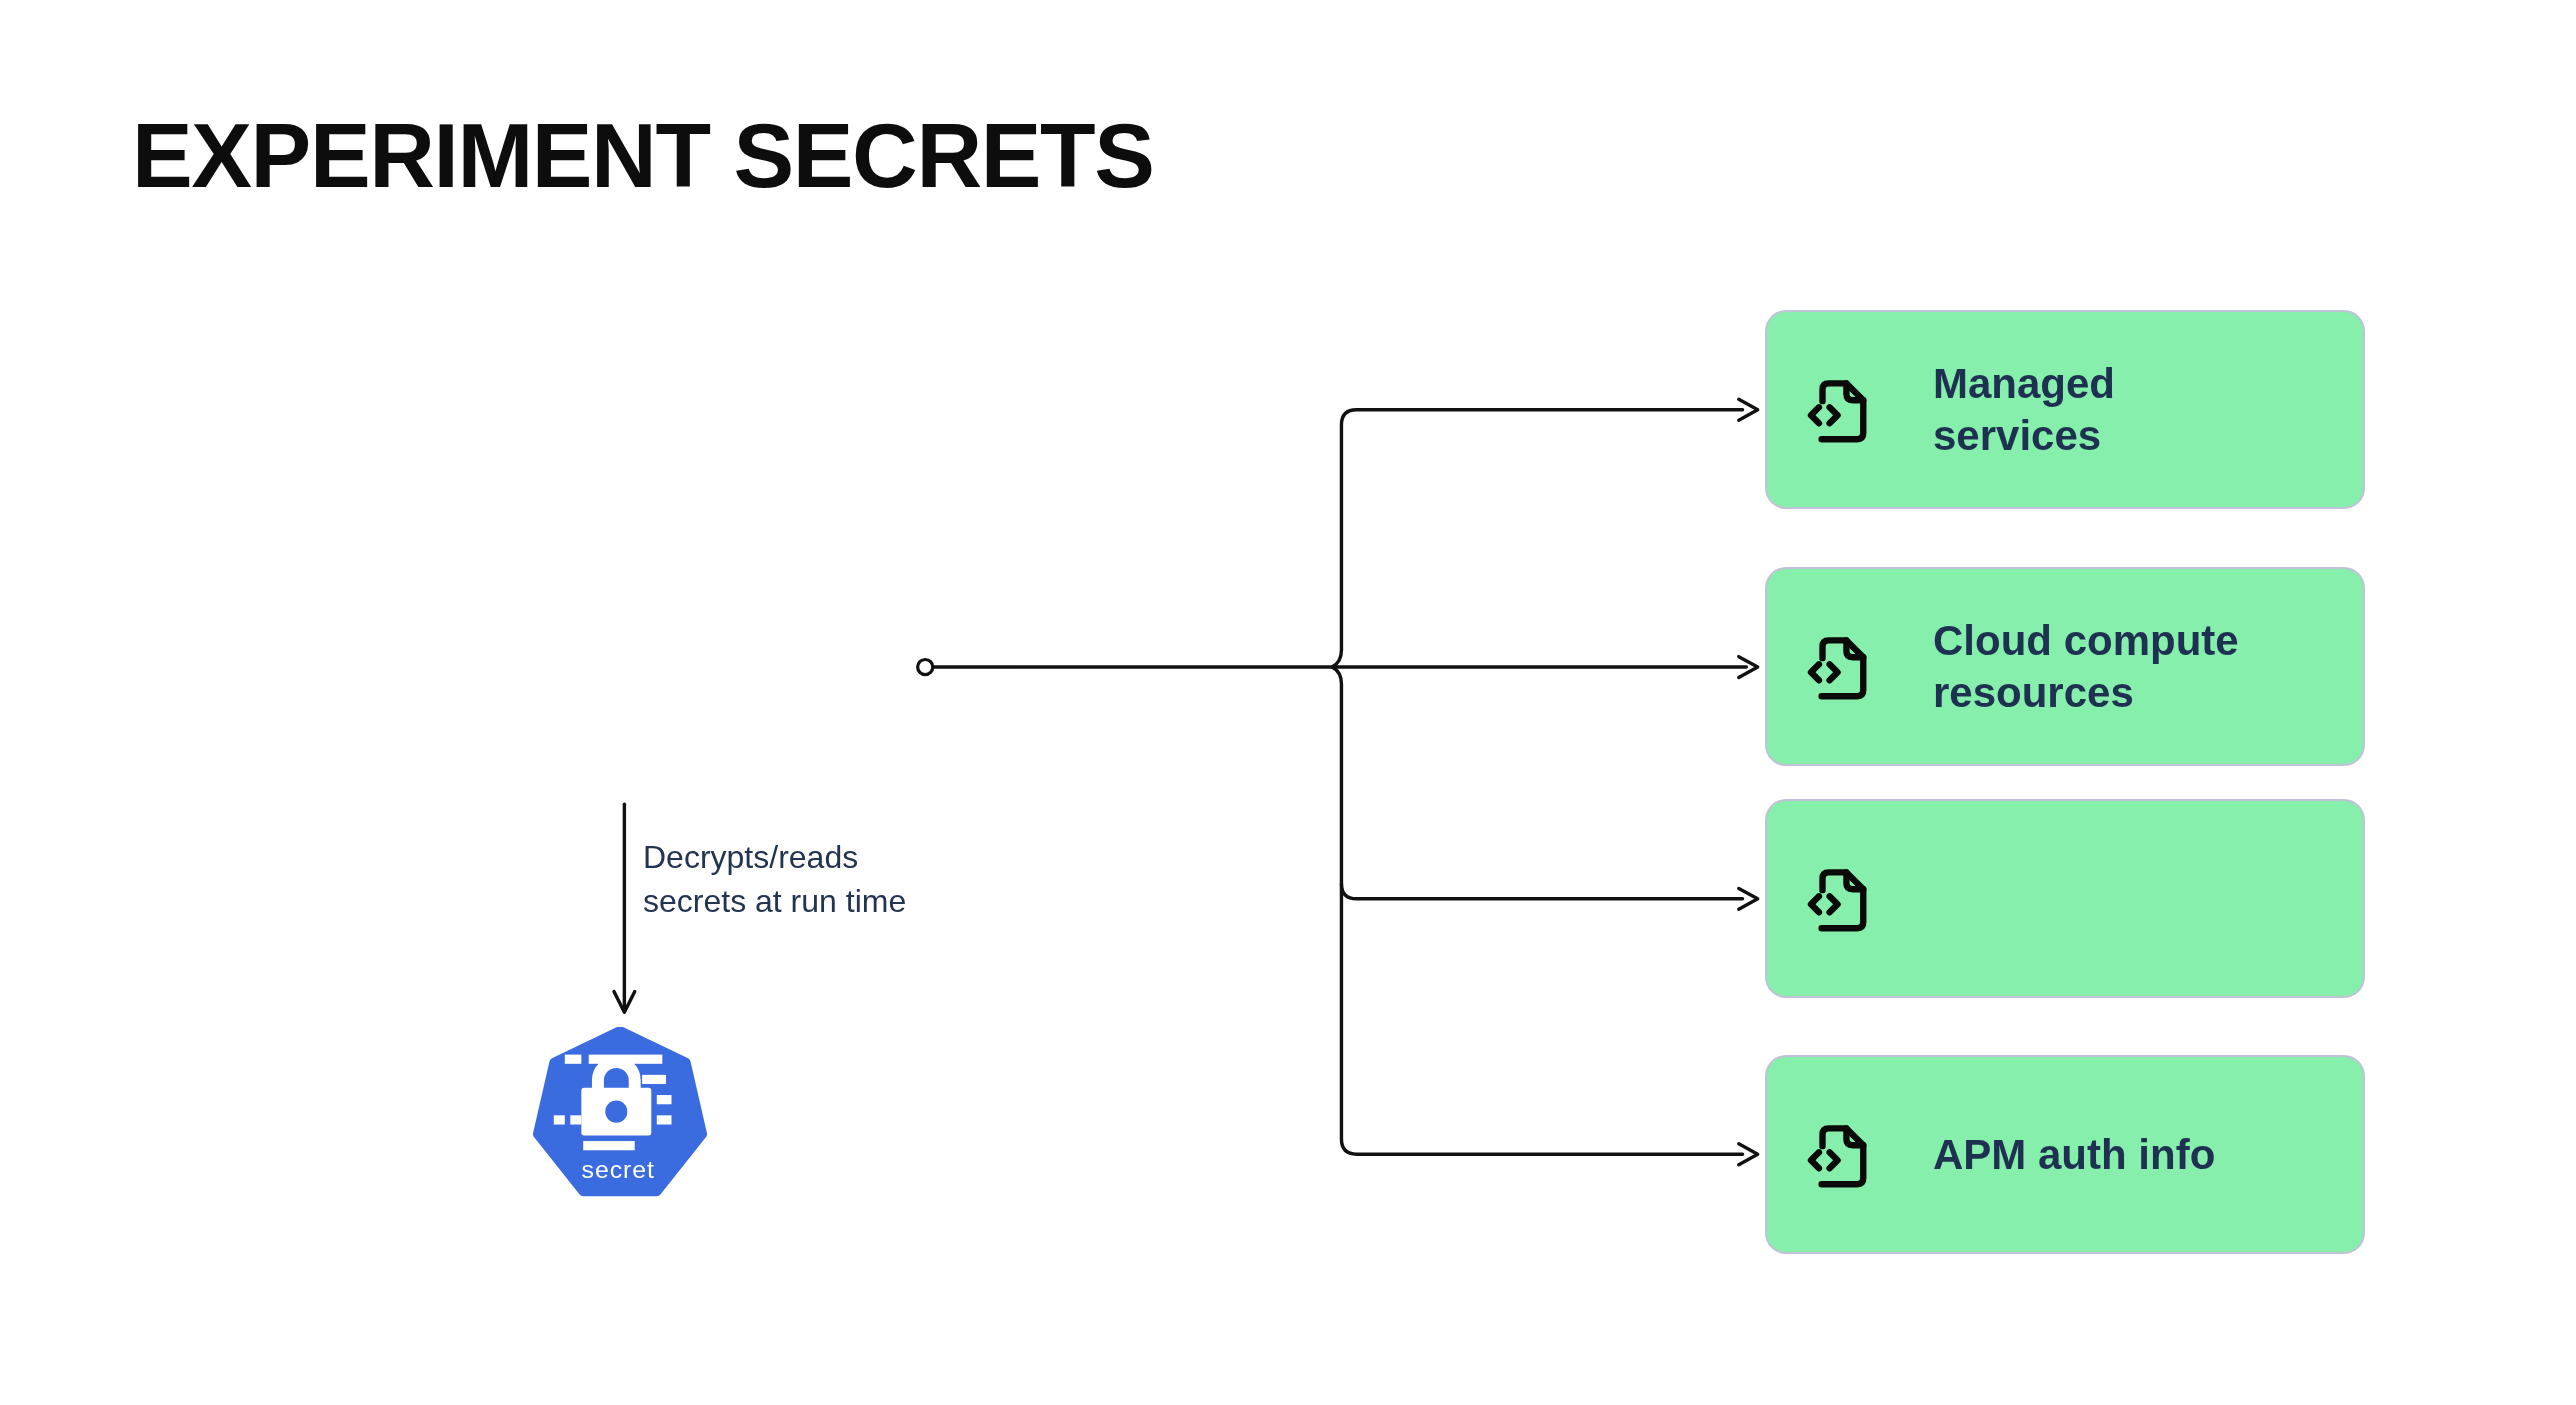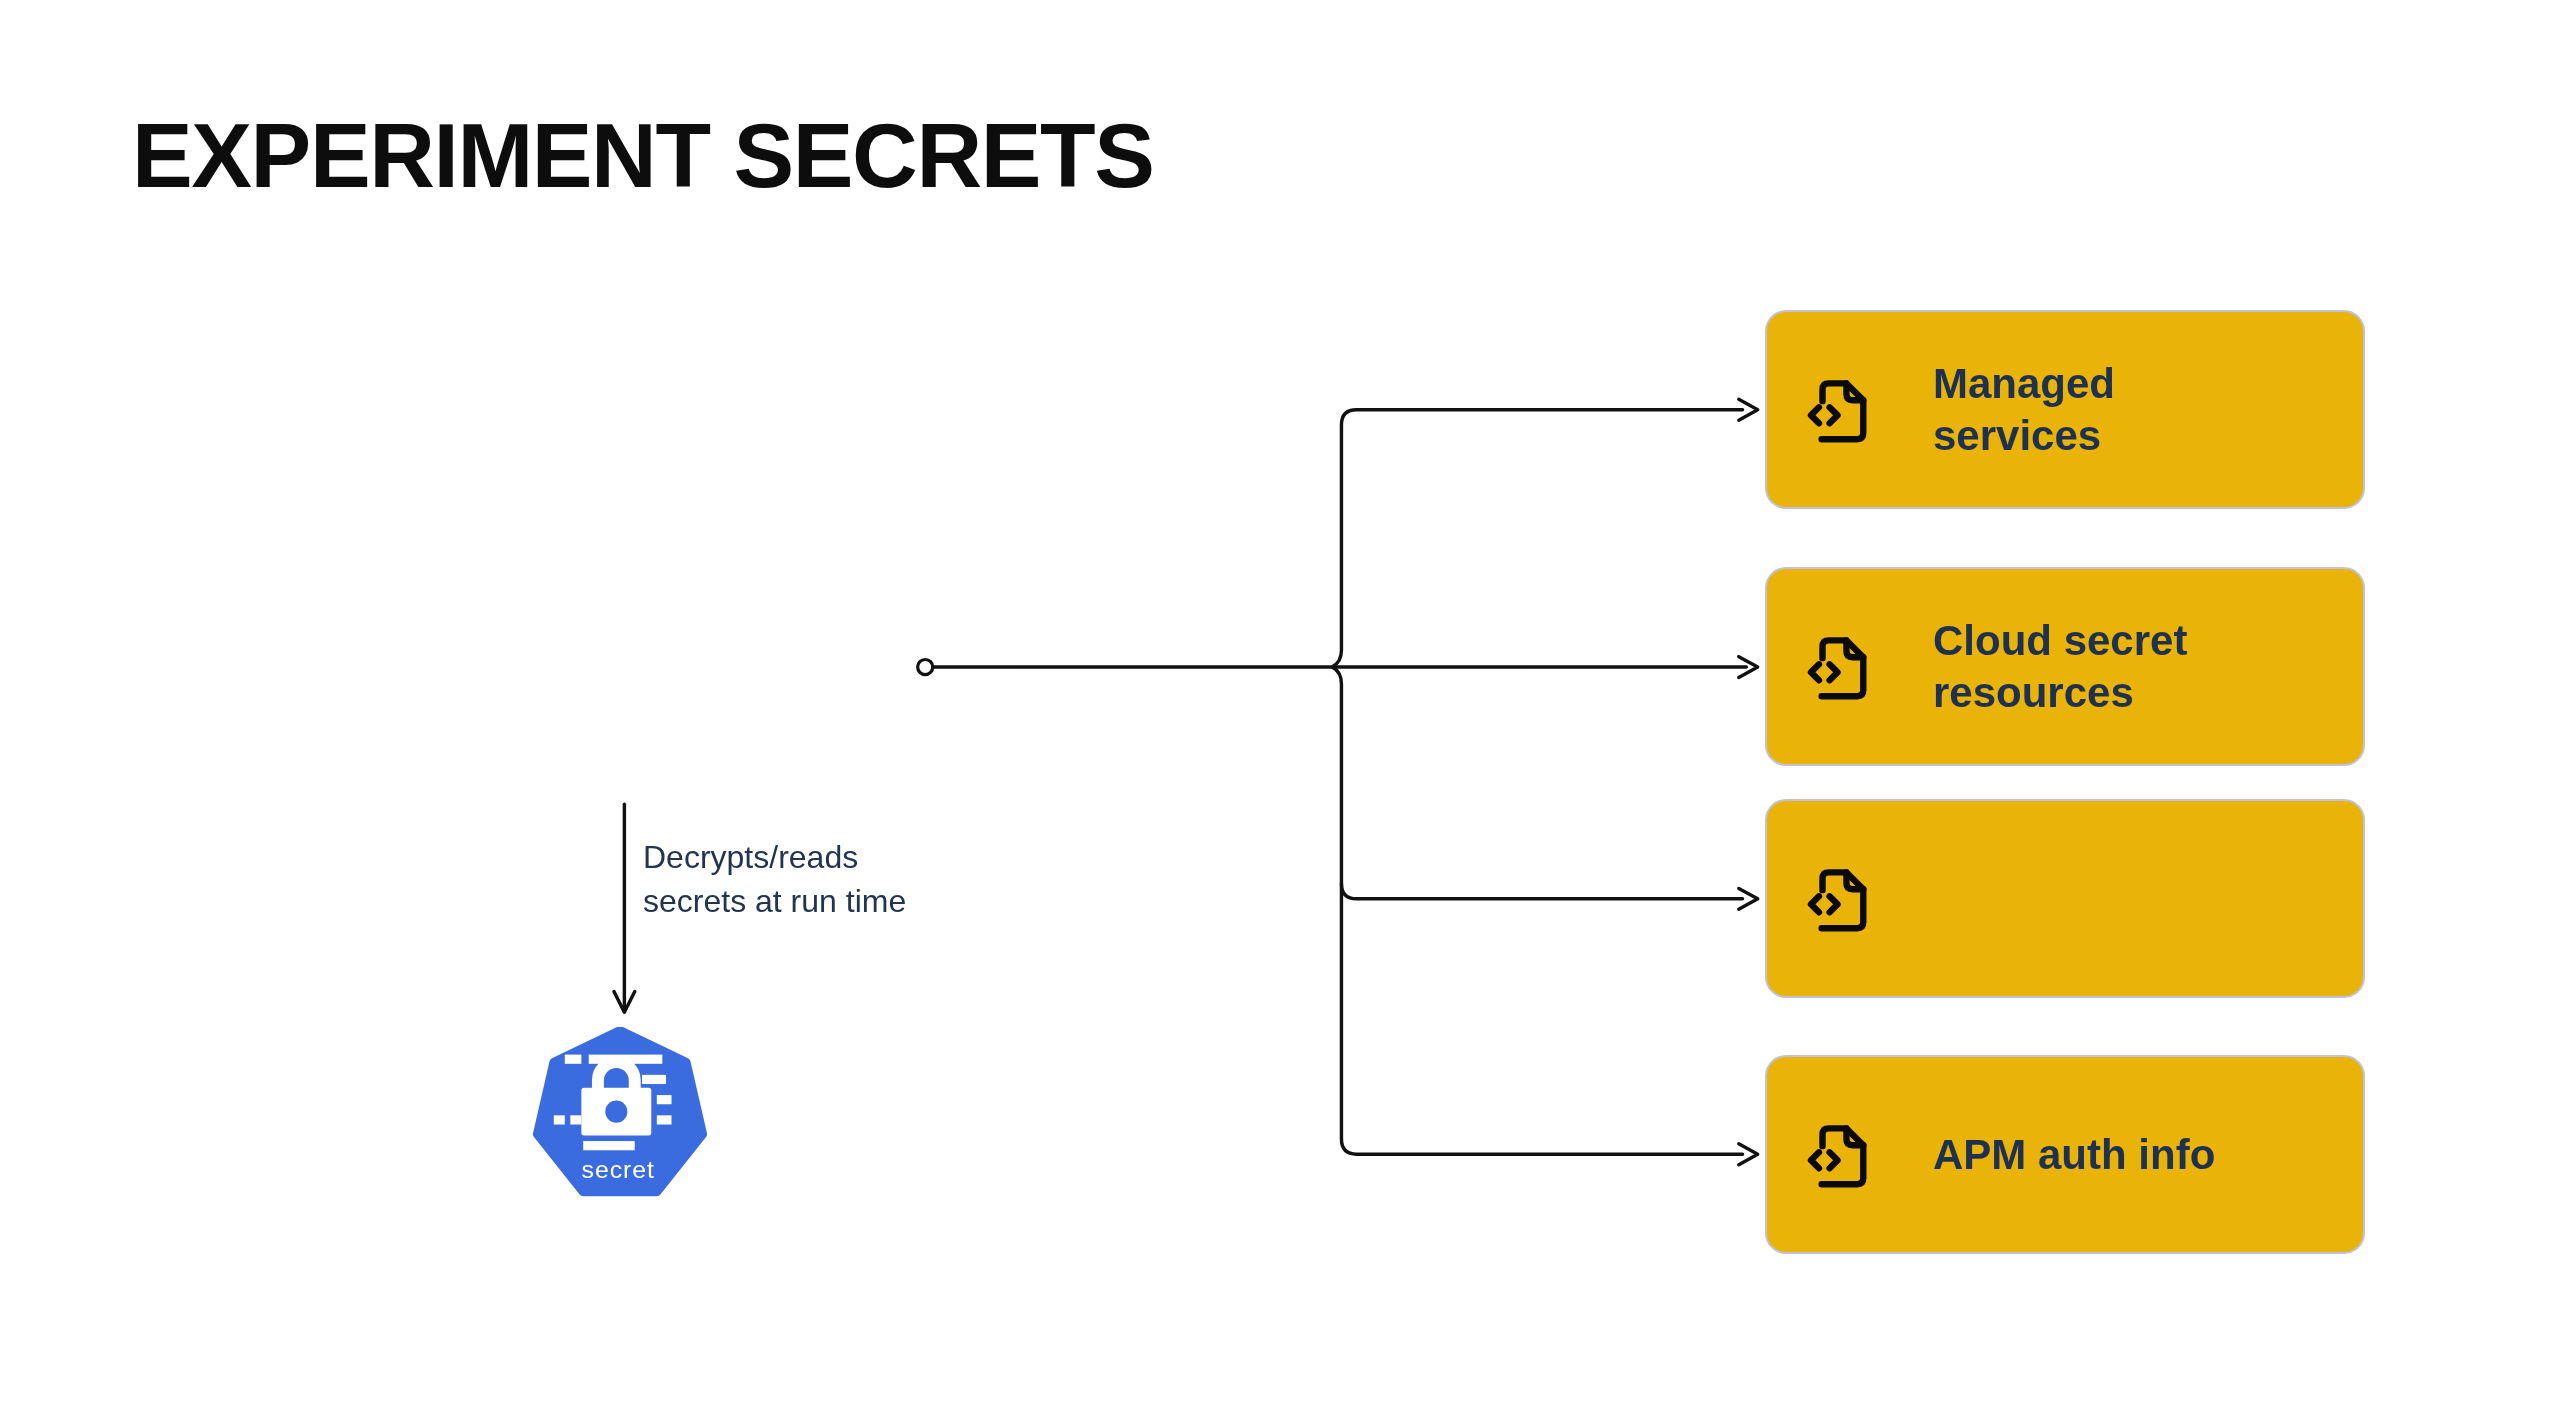--- a/index.html
+++ b/index.html
@@ -9,21 +9,21 @@
     font-family:"Liberation Sans",sans-serif;
     position:relative;overflow:hidden;
   }
   .canvas{position:absolute;inset:0;}
   .title{
     position:absolute;left:132px;top:104px;
     font-size:91px;font-weight:bold;letter-spacing:-1.4px;
     color:var(--title-text,#0d0d0d);
   }
   .connectors{position:absolute;left:0;top:0;z-index:0;}
-  .node{position:absolute;background:#eab308;display:flex;align-items:center;box-sizing:border-box;}
+  .node{position:absolute;background:#86efac;display:flex;align-items:center;box-sizing:border-box;}
   .pod-node{
     left:315px;top:537px;width:610px;height:263px;
     border:3.8px solid var(--pod-border,#a21648);
     border-radius:24.6px;padding-left:26.5px;gap:17px;z-index:1;
   }
   .pod-label{
     font-size:43px;font-weight:bold;color:var(--label-text,#1e3150);
     white-space:nowrap;
   }
   .target-node{
@@ -105,21 +105,21 @@
 services</span>
   </div>
 
   <div class="node target-node" style="top:567px">
     <svg width="78" height="78" viewBox="0 0 44 44" fill="none" stroke="var(--icon-black,#0a0a0a)" stroke-width="3.6" stroke-linecap="round" stroke-linejoin="round">
       <path d="M11 17 V10.5 Q11 7 14.5 7 H24.5 L34 16.5 V35 Q34 38.5 30.5 38.5 H10.5"></path>
       <path d="M24.5 7 V13 Q24.5 16.5 28 16.5 H34"></path>
       <path d="M9 20.5 L4.5 25 L9 29.5"></path>
       <path d="M15 20.5 L19.5 25 L15 29.5"></path>
     </svg>
-    <span class="target-label">Cloud secret
+    <span class="target-label">Cloud compute
 resources</span>
   </div>
 
   <div class="node target-node" style="top:799px">
     <svg width="78" height="78" viewBox="0 0 44 44" fill="none" stroke="var(--icon-black,#0a0a0a)" stroke-width="3.6" stroke-linecap="round" stroke-linejoin="round">
       <path d="M11 17 V10.5 Q11 7 14.5 7 H24.5 L34 16.5 V35 Q34 38.5 30.5 38.5 H10.5"></path>
       <path d="M24.5 7 V13 Q24.5 16.5 28 16.5 H34"></path>
       <path d="M9 20.5 L4.5 25 L9 29.5"></path>
       <path d="M15 20.5 L19.5 25 L15 29.5"></path>
     </svg>

